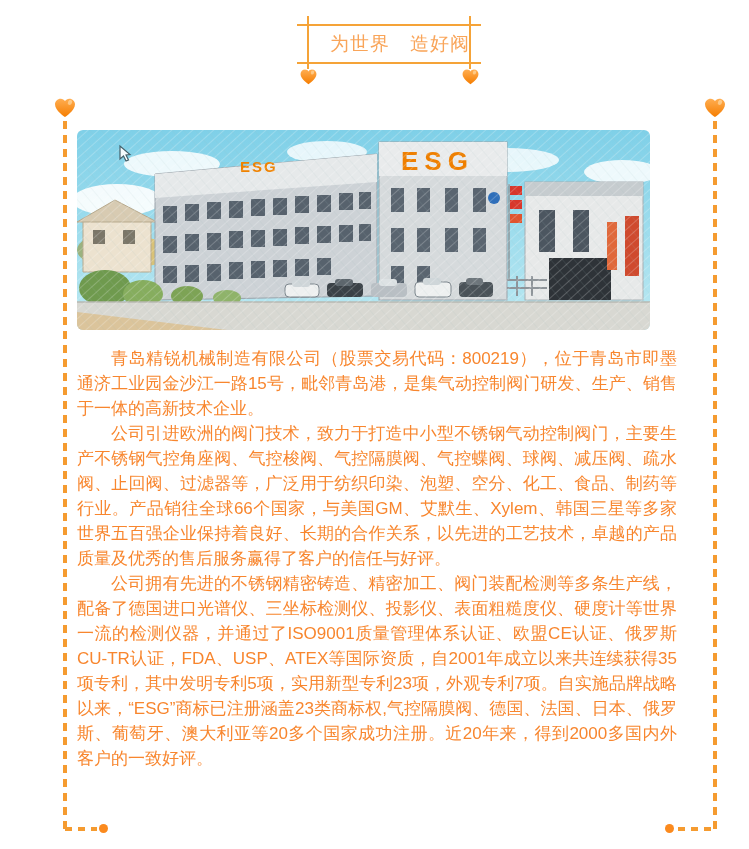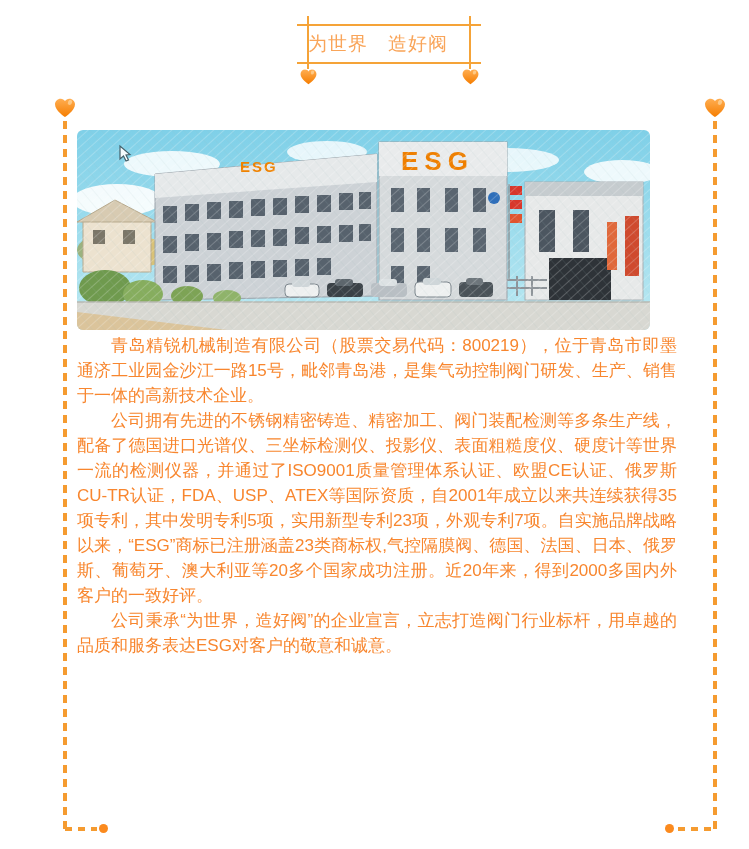--- a/index.html
+++ b/index.html
@@ -1,41 +1,41 @@
 <!DOCTYPE html>
 <html><head>
 <meta charset="utf-8">
 <style>
   html,body{margin:0;padding:0;background:#ffffff;}
   body{font-family:"Liberation Sans","DejaVu Sans",sans-serif;}
   #page{position:relative;width:749px;height:849px;background:#ffffff;overflow:hidden;}
 
   
   .frame-line{position:absolute;background:#f5a338;}
-  .banner-title{position:absolute;left:308px;top:31px;width:162px;text-align:left;
+  .banner-title{position:absolute;left:308px;top:31px;width:162px;text-align:right;
     font-size:19px;letter-spacing:1px;color:#f9a55a;font-weight:400;white-space:pre;}
 
   
   .heart{position:absolute;}
   .heart svg{display:block;}
 
   
   .vdash{position:absolute;width:4px;
     background:repeating-linear-gradient(to bottom,#f59b30 0 8px,transparent 8px 14px);}
   .hdash{position:absolute;height:4px;
     background:repeating-linear-gradient(to right,#f59b30 0 7px,transparent 7px 13px);}
   .dot{position:absolute;width:9px;height:9px;border-radius:50%;background:#fb8a1e;}
 
   
   .hero{position:absolute;left:77px;top:130px;width:573px;height:200px;
     border-radius:6px;overflow:hidden;}
   .hero svg{display:block;}
 
   
-  .article{position:absolute;left:77px;top:333px;width:600px;
+  .article{position:absolute;left:77px;top:346px;width:600px;
     font-size:17px;line-height:25px;color:#f8862e;text-align:justify;}
   .article p{margin:0;text-indent:2em;}
 </style>
 </head>
 <body>
 
 <svg width="0" height="0" style="position:absolute" aria-hidden="true">
   <defs>
     <linearGradient id="heartGrad" x1="0" y1="0" x2="0" y2="1">
       <stop offset="0" stop-color="#ffae52"></stop>
@@ -240,17 +240,17 @@
       <rect x="0" y="0" width="573" height="200" fill="url(#hatch2)"></rect>
 
       <g transform="translate(43,16)">
         <path d="M0 0 L0 13 L3.5 10 L6 15 L8.5 14 L6 9 L10 8.5 Z" fill="#f5fbfd" stroke="#45606a" stroke-width="1.2"></path>
       </g>
     </svg>
   </div>
 
   <div class="article">
     <p>青岛精锐机械制造有限公司（股票交易代码：800219），位于青岛市即墨通济工业园金沙江一路15号，毗邻青岛港，是集气动控制阀门研发、生产、销售于一体的高新技术企业。</p>
+    <p>公司引进欧洲的阀门技术，致力于打造中小型不锈钢气动控制阀门，主要生产不锈钢气控角座阀、气控梭阀、气控隔膜阀、气控蝶阀、球阀、减压阀、疏水阀、止回阀、过滤器等，广泛用于纺织印染、泡塑、空分、化工、食品、制药等行业。产品销往全球66个国家，与美国GM、艾默生、Xylem、韩国三星等多家世界五百强企业保持着良好、长期的合作关系，以先进的工艺技术，卓越的产品质量及优秀的售后服务赢得了客户的信任与好评。</p>
     <p>公司拥有先进的不锈钢精密铸造、精密加工、阀门装配检测等多条生产线，配备了德国进口光谱仪、三坐标检测仪、投影仪、表面粗糙度仪、硬度计等世界一流的检测仪器，并通过了ISO9001质量管理体系认证、欧盟CE认证、俄罗斯CU-TR认证，FDA、USP、ATEX等国际资质，自2001年成立以来共连续获得35项专利，其中发明专利5项，实用新型专利23项，外观专利7项。自实施品牌战略以来，“ESG”商标已注册涵盖23类商标权,气控隔膜阀、德国、法国、日本、俄罗斯、葡萄牙、澳大利亚等20多个国家成功注册。近20年来，得到2000多国内外客户的一致好评。</p>
-    <p>公司秉承“为世界，造好阀”的企业宣言，立志打造阀门行业标杆，用卓越的品质和服务表达ESG对客户的敬意和诚意。</p>
   </div>
 
 </div>
 
 </body></html>

